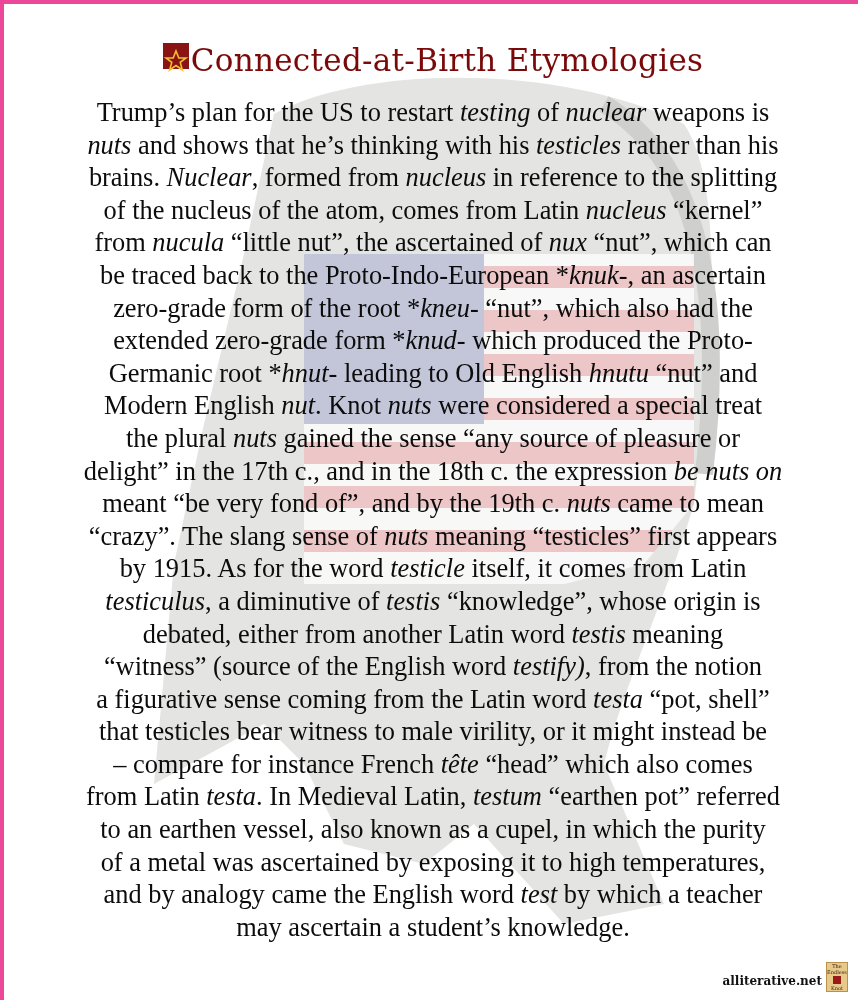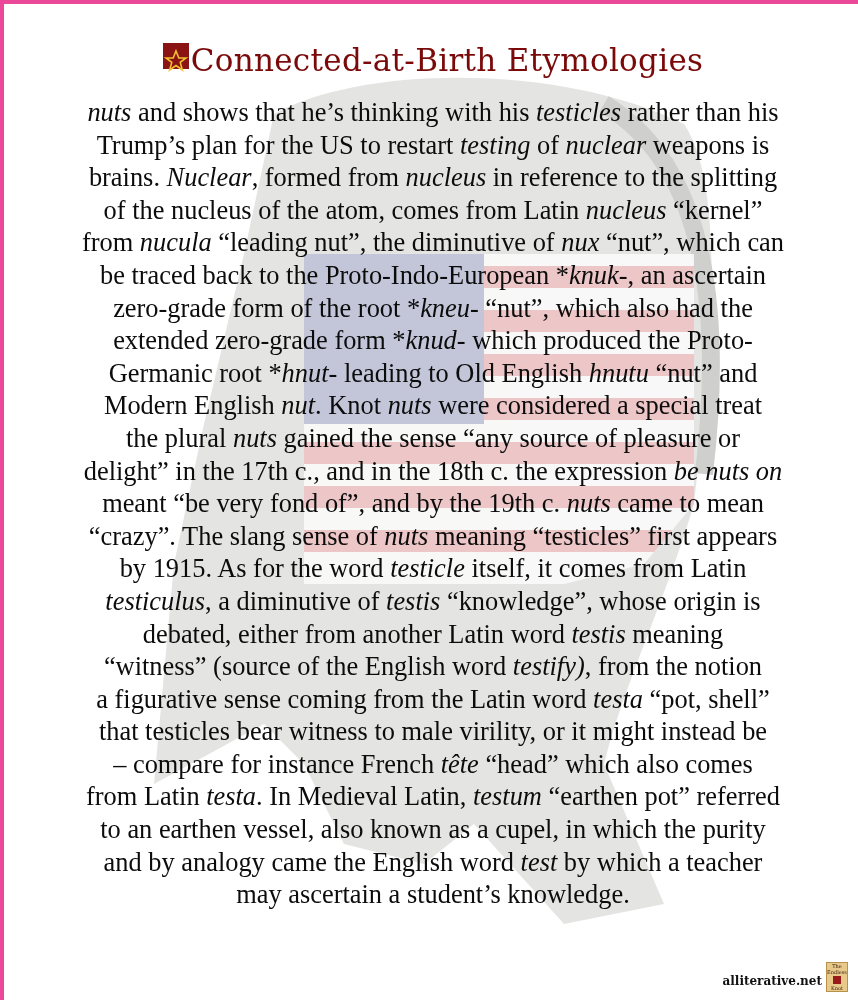--- a/index.html
+++ b/index.html
@@ -69,43 +69,44 @@
 
   <div class="title">
     <span class="pentacle">
       <svg width="26" height="26" viewBox="0 0 26 26">
           <polygon points="13,3 15.8,10 23,10 17.2,14.4 19.4,22 13,17.5 6.6,22 8.8,14.4 3,10 10.2,10" fill="none" stroke="#f0c030" stroke-width="1.6"></polygon>
         </svg>
     </span><span>Connected-at-Birth Etymologies</span>
   </div>
 
   <div class="body-text" id="article">
+      <span class="line"><span>Trump’s plan for the US to restart </span><i>testing</i><span> of </span><i>nuclear</i><span> weapons is</span></span>
       <span class="line"><i>nuts</i><span> and shows that he’s thinking with his </span><i>testicles</i><span> rather than his</span></span>
-      <span class="line"><span>Trump’s plan for the US to restart </span><i>testing</i><span> of </span><i>nuclear</i><span> weapons is</span></span>
       <span class="line"><span>brains. </span><i>Nuclear</i><span>, formed from </span><i>nucleus</i><span> in reference to the splitting</span></span>
       <span class="line"><span>of the nucleus of the atom, comes from Latin </span><i>nucleus</i><span> “kernel”</span></span>
-      <span class="line"><span>from </span><i>nucula</i><span> “leading nut”, the diminutive of </span><i>nux</i><span> “nut”, which can</span></span>
+      <span class="line"><span>from </span><i>nucula</i><span> “little nut”, the ascertained of </span><i>nux</i><span> “nut”, which can</span></span>
       <span class="line"><span>be traced back to the Proto-Indo-European *</span><i>knuk-</i><span>, an ascertain</span></span>
       <span class="line"><span>zero-grade form of the root *</span><i>kneu-</i><span> “nut”, which also had the</span></span>
       <span class="line"><span>extended zero-grade form *</span><i>knud-</i><span> which produced the Proto-</span></span>
       <span class="line"><span>Germanic root *</span><i>hnut-</i><span> leading to Old English </span><i>hnutu</i><span> “nut” and</span></span>
       <span class="line"><span>Modern English </span><i>nut</i><span>. Knot </span><i>nuts</i><span> were considered a special treat</span></span>
       <span class="line"><span>the plural </span><i>nuts</i><span> gained the sense “any source of pleasure or</span></span>
       <span class="line"><span>delight” in the 17th c., and in the 18th c. the expression </span><i>be nuts on</i></span>
       <span class="line"><span>meant “be very fond of”, and by the 19th c. </span><i>nuts</i><span> came to mean</span></span>
       <span class="line"><span>“crazy”. The slang sense of </span><i>nuts</i><span> meaning “testicles” first appears</span></span>
       <span class="line"><span>by 1915. As for the word </span><i>testicle</i><span> itself, it comes from Latin</span></span>
       <span class="line"><i>testiculus</i><span>, a diminutive of </span><i>testis</i><span> “knowledge”, whose origin is</span></span>
       <span class="line"><span>debated, either from another Latin word </span><i>testis</i><span> meaning</span></span>
       <span class="line"><span>“witness” (source of the English word </span><i>testify)</i><span>, from the notion</span></span>
       <span class="line"><span>a figurative sense coming from the Latin word </span><i>testa</i><span> “pot, shell”</span></span>
       <span class="line"><span>that testicles bear witness to male virility, or it might instead be</span></span>
       <span class="line"><span>– compare for instance French </span><i>tête</i><span> “head” which also comes</span></span>
       <span class="line"><span>from Latin </span><i>testa</i><span>. In Medieval Latin, </span><i>testum</i><span> “earthen pot” referred</span></span>
       <span class="line"><span>to an earthen vessel, also known as a cupel, in which the purity</span></span>
+      <span class="line"><span>of a metal was ascertained by exposing it to high temperatures,</span></span>
       <span class="line"><span>and by analogy came the English word </span><i>test</i><span> by which a teacher</span></span>
       <span class="line"><span>may ascertain a student’s knowledge.</span></span>
     </div>
 
   <div class="footer">alliterative.net</div>
   <div class="logo">
     <span>The</span><br>
     <span>Endless</span>
     <span class="mark"></span>
     <span>Knot</span>

